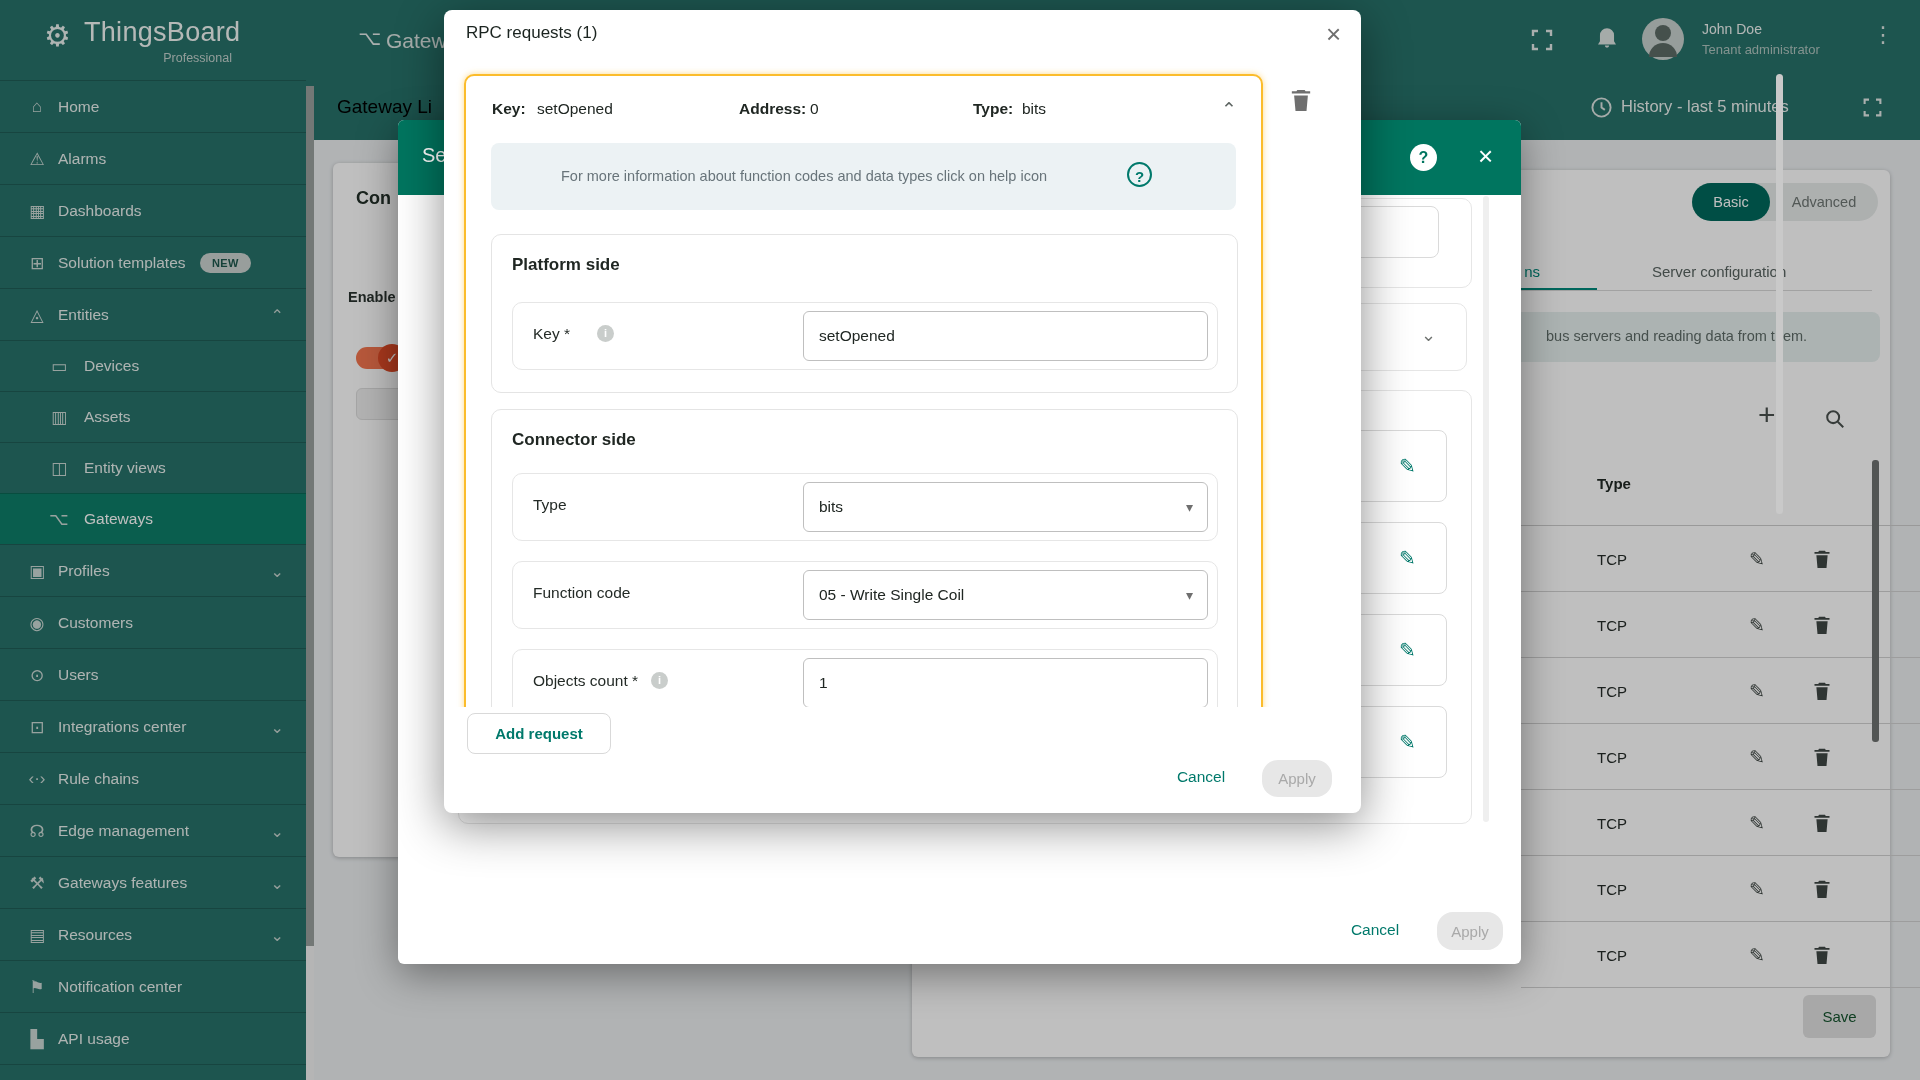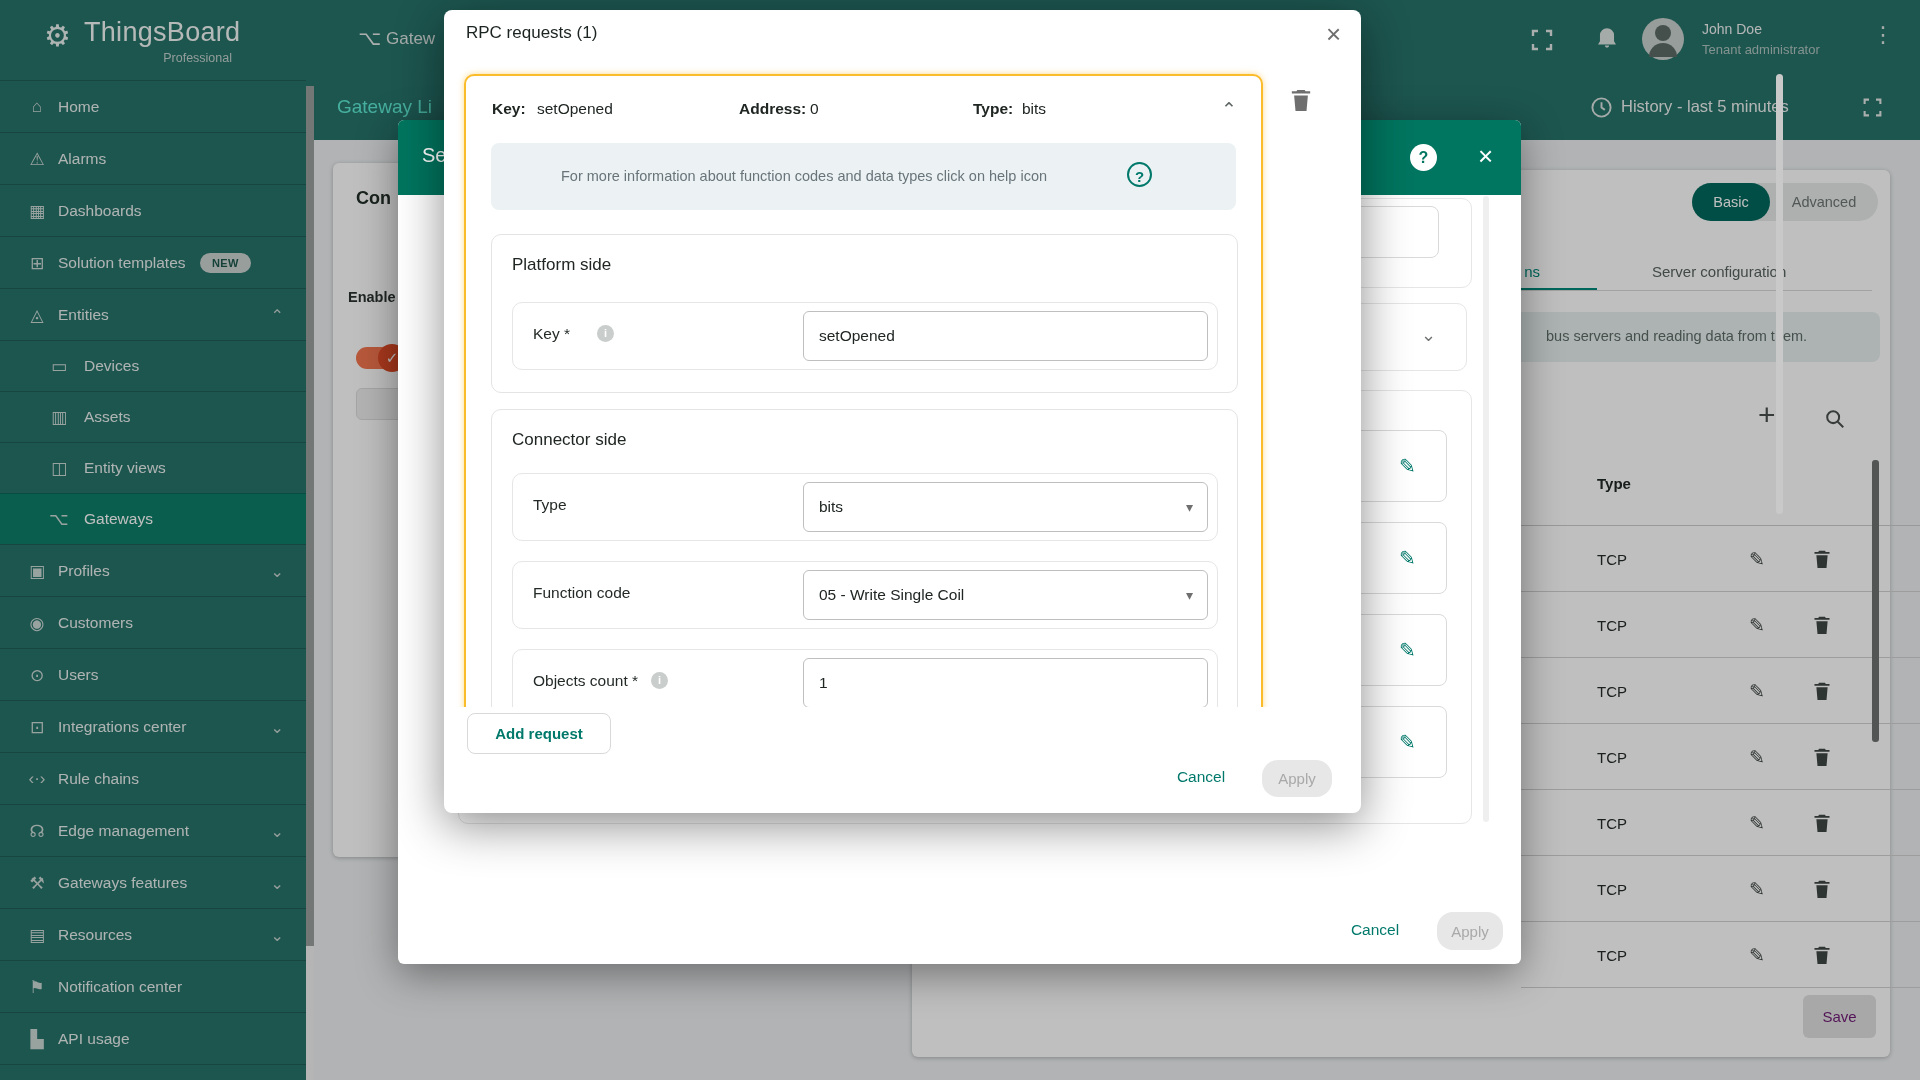--- a/index.html
+++ b/index.html
@@ -27,22 +27,22 @@
             padding:4px 12px;border-radius:12px;letter-spacing:.4px;text-align:center;}
   .sb-ch{position:absolute;right:22px;top:50%;transform:translateY(-50%);
          font-size:16px;color:#C4D2CE;}
   #sb-track{left:306px;top:86px;width:8px;height:994px;background:#F2F2F2;z-index:4;}
   #sb-thumb{left:306px;top:86px;width:8px;height:860px;background:#9AA19E;z-index:5;}
 
   .hdr-ic{color:#E3EAE8;}
   .hdr-name{font-size:14px;color:#F0F4F3;}
   .hdr-role{font-size:13px;color:#AFC4BF;}
   .kebab{font-size:22px;color:#DCE4E2;letter-spacing:0;}
-  .crumb{font-size:17px;color:#DDE6E3;}
-  .pg-title{font-size:19px;color:#5eead4;}
+  .crumb{font-size:21px;color:#DDE6E3;}
+  .pg-title{font-size:19px;color:#000000;}
   .hist{font-size:16.5px;color:#EDF2F0;}
 
   
   .card{background:#FFFFFF;border-radius:6px;box-shadow:0 1px 4px rgba(0,0,0,.25);}
   .con-title{font-size:18px;font-weight:600;color:#233029;overflow:hidden;white-space:nowrap;}
   .col-h{font-size:14.5px;font-weight:600;color:#2A332F;}
   .toggle{width:46px;height:22px;background:#F4764F;border-radius:11px;}
   .toggle .knob{position:absolute;right:-4px;top:-3px;width:28px;height:28px;border-radius:50%;
                 background:#E14B27;color:#fff;font-size:15px;line-height:28px;text-align:center;}
   .pill-wrap{background:#E7EBEA;border-radius:19px;}
@@ -52,21 +52,21 @@
   .tab-on{color:#00897B;font-size:15px;font-weight:500;}
   .tab-off{color:#586360;font-size:15px;font-weight:500;}
   .banner2{background:#E6EFEE;border-radius:8px;color:#5E6B67;font-size:14.5px;}
   .tbl-h{font-size:15px;font-weight:700;color:#202824;}
   .tcp-row{position:relative;height:65px;border-bottom:1px solid #D2D2D2;}
   .tcp-cell{position:absolute;left:76px;top:50%;transform:translateY(-50%);
             font-size:15px;color:#242B28;}
   .row-edit{position:absolute;left:228px;top:50%;transform:translateY(-50%);
             font-size:19px;color:#3F4744;}
   .row-del{position:absolute;left:292px;top:50%;transform:translateY(-50%);color:#3F4744;}
-  .save-btn{background:#E0E0E0;border-radius:6px;color:#701a75;font-size:15px;
+  .save-btn{background:#E0E0E0;border-radius:6px;color:#14532d;font-size:15px;
             display:flex;align-items:center;justify-content:center;}
 
   #dim{left:0;top:0;width:1920px;height:1080px;background:rgba(0,0,0,0.25);z-index:6;}
 
   
   #dlg{left:398px;top:120px;width:1123px;height:844px;background:#fff;border-radius:6px;
        box-shadow:0 10px 40px rgba(0,0,0,.4);z-index:20;}
   #dlg-head{left:0;top:0;width:1123px;height:75px;background:#00755F;border-radius:6px 6px 0 0;}
   .dlg-title{font-size:20px;font-weight:500;color:#fff;}
   .help-circ{width:27px;height:27px;border-radius:50%;background:#fff;color:#00755F;
@@ -88,21 +88,21 @@
   #m-view{left:0;top:54px;width:900px;height:643px;overflow:hidden;}
   #amber-card{left:20px;top:10px;width:795px;height:720px;border:2px solid #FBBC2C;
               border-radius:10px;box-shadow:0 0 6px rgba(251,188,44,.55);background:#fff;}
   .kv-lbl{font-size:15.5px;font-weight:700;color:#20272*;color:#202723;}
   .kv-val{font-size:15.5px;color:#202723;}
   .chev{font-size:19px;color:#5E6663;}
   .banner{background:#ECF2F4;border-radius:8px;color:#68747A;font-size:14.5px;}
   .help-o{width:25px;height:25px;border-radius:50%;border:2.5px solid #00796B;color:#00796B;
           font-size:15px;font-weight:bold;text-align:center;line-height:25px;box-sizing:border-box;}
   .grp-box{border:1.5px solid #E4E4E4;border-radius:10px;}
-  .grp-ttl{font-size:17px;font-weight:400;color:#202723;}
+  .grp-ttl{font-size:17px;font-weight:700;color:#202723;}
   .row-box{border:1px solid #E6E6E6;border-radius:10px;}
   .f-lbl{font-size:15.5px;color:#242B27;}
   .info-dot{display:inline-block;width:17px;height:17px;border-radius:50%;background:#C9CDCB;
             color:#fff;font-size:11px;font-weight:bold;text-align:center;line-height:17px;
             font-style:normal;vertical-align:1px;}
   .inp{border:1.5px solid #BFBFBF;border-radius:6px;background:#fff;font-size:15.5px;
        color:#202723;display:flex;align-items:center;padding:0 15px;box-sizing:border-box;}
   .caret{position:absolute;right:14px;top:50%;transform:translateY(-50%);
          font-size:14px;color:#6F6F6F;}
   .stroked-btn{border:1.5px solid #D9D9D9;border-radius:8px;color:#00796B;font-size:15px;

